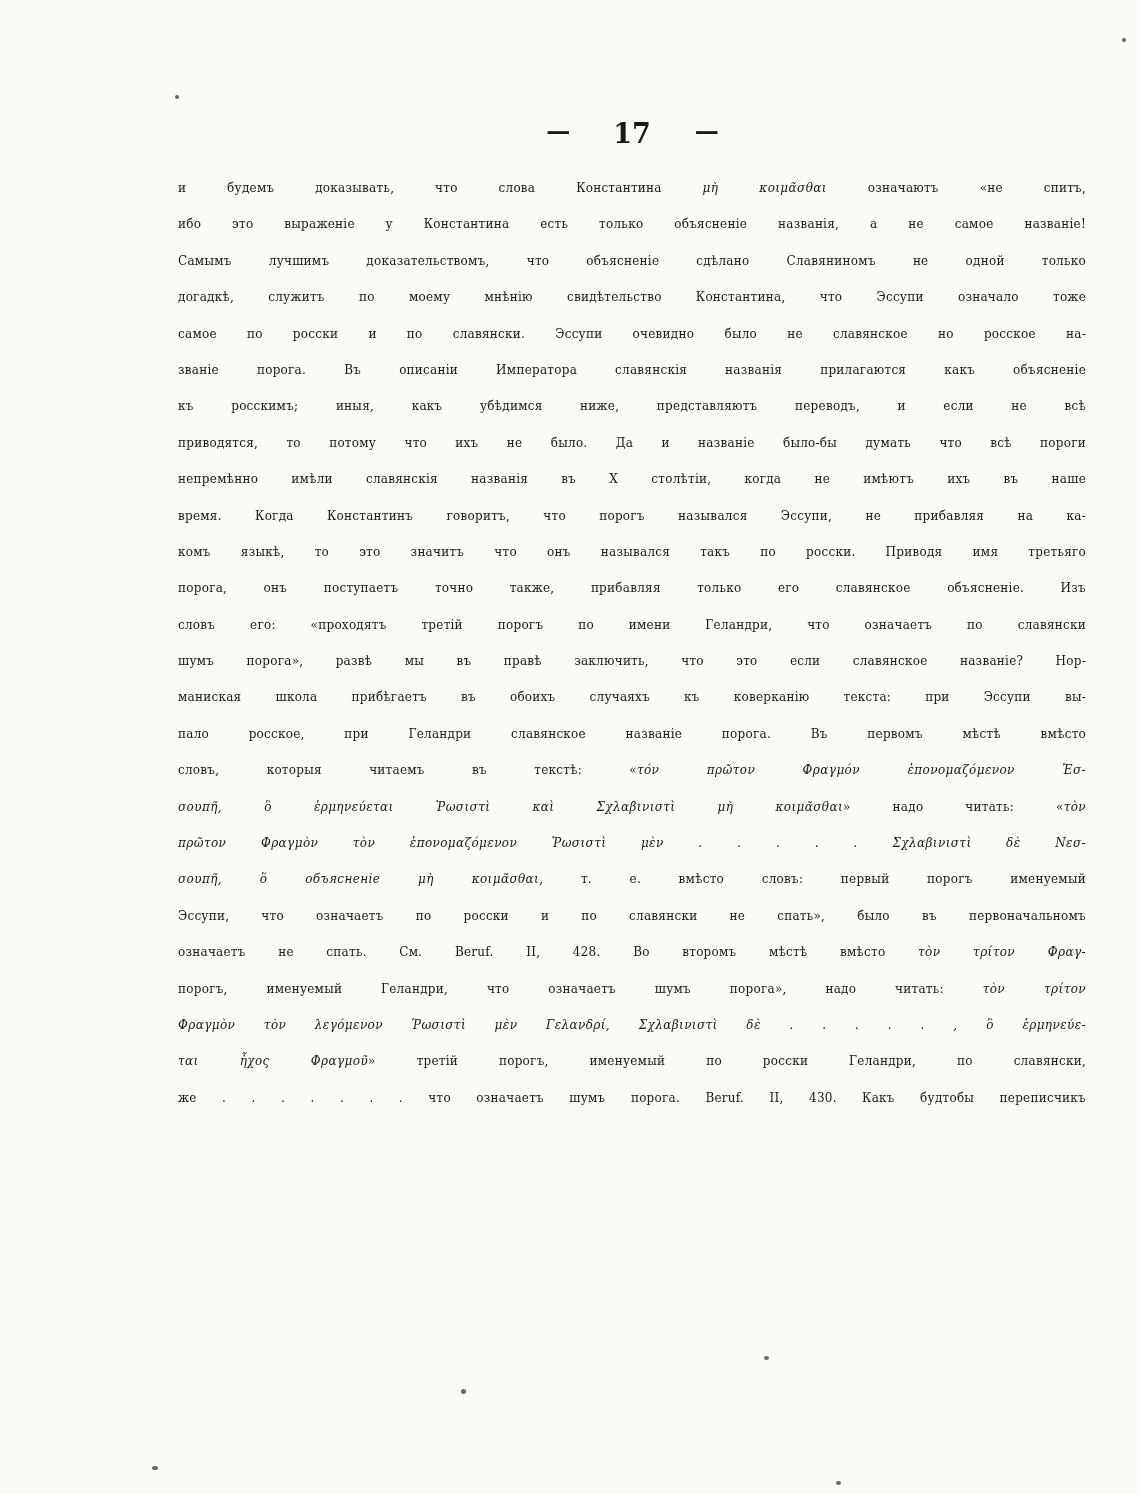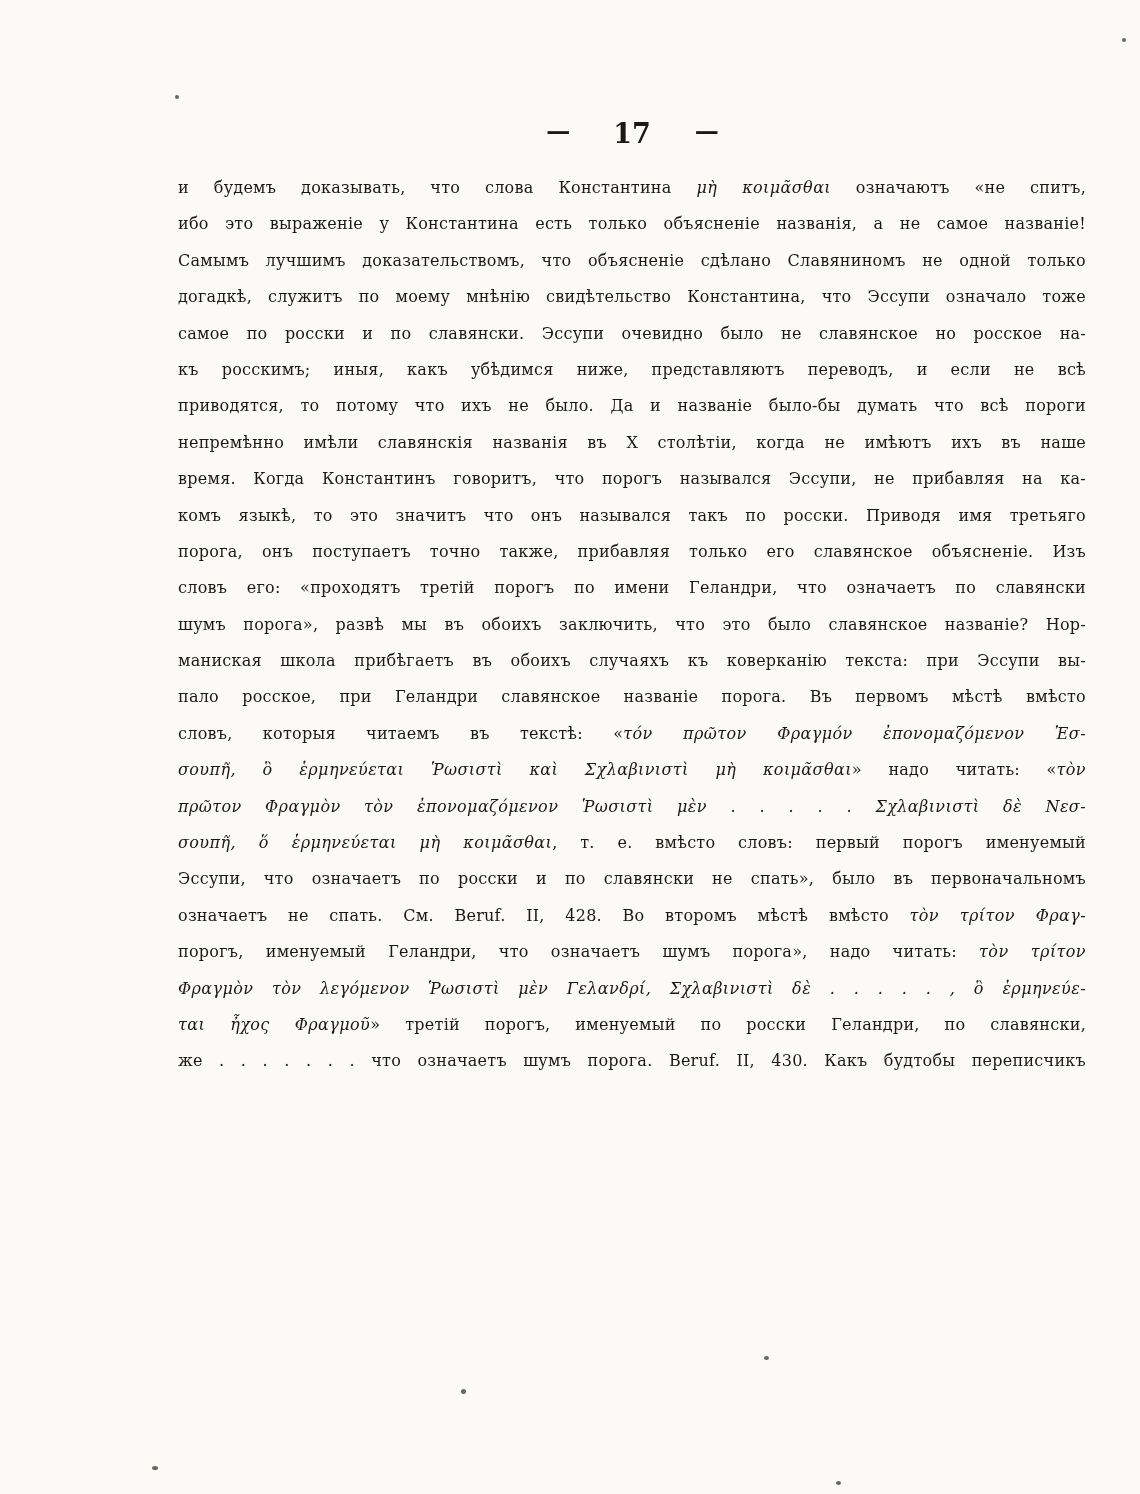--- a/index.html
+++ b/index.html
@@ -40,21 +40,21 @@
   }
   .text-block {
     position: absolute;
     left: 178px;
     top: 170px;
     width: 908px;
   }
   .line {
     height: 36.4px;
     line-height: 36.4px;
-    font-size: 16px;
+    font-size: 12px;
     letter-spacing: 0.25px;
     text-align: justify;
     text-align-last: justify;
     white-space: normal;
     overflow: visible;
   }
   .greek {
     font-style: italic;
     letter-spacing: 0.4px;
   }
@@ -75,34 +75,35 @@
     <span class="header-dash">—</span>
   </span>
 </div>
 
 <div class="text-block">
     <div class="line"><span class="">и будемъ доказывать, что слова Константина </span><span class="greek">μὴ κοιμᾶσθαι</span><span class=""> означаютъ «не спитъ,</span></div>
     <div class="line"><span class="">ибо это выраженіе у Константина есть только объясненіе названія, а не самое названіе!</span></div>
     <div class="line"><span class="">Самымъ лучшимъ доказательствомъ, что объясненіе сдѣлано Славяниномъ не одной только</span></div>
     <div class="line"><span class="">догадкѣ, служитъ по моему мнѣнію свидѣтельство Константина, что Эссупи означало тоже</span></div>
     <div class="line"><span class="">самое по росски и по славянски. Эссупи очевидно было не славянское но росское на-</span></div>
+    <div class="line"><span class="">званіе порога. Въ описаніи Императора славянскія названія прилагаются какъ объясненіе</span></div>
     <div class="line"><span class="">къ росскимъ; иныя, какъ убѣдимся ниже, представляютъ переводъ, и если не всѣ</span></div>
     <div class="line"><span class="">приводятся, то потому что ихъ не было. Да и названіе было-бы думать что всѣ пороги</span></div>
     <div class="line"><span class="">непремѣнно имѣли славянскія названія въ X столѣтіи, когда не имѣютъ ихъ въ наше</span></div>
     <div class="line"><span class="">время. Когда Константинъ говоритъ, что порогъ назывался Эссупи, не прибавляя на ка-</span></div>
     <div class="line"><span class="">комъ языкѣ, то это значитъ что онъ назывался такъ по росски. Приводя имя третьяго</span></div>
     <div class="line"><span class="">порога, онъ поступаетъ точно также, прибавляя только его славянское объясненіе. Изъ</span></div>
     <div class="line"><span class="">словъ его: «проходятъ третій порогъ по имени Геландри, что означаетъ по славянски</span></div>
-    <div class="line"><span class="">шумъ порога», развѣ мы въ обоихъ заключить, что это было славянское названіе? Нор-</span></div>
+    <div class="line"><span class="">шумъ порога», развѣ мы въ правѣ заключить, что это если славянское названіе? Нор-</span></div>
     <div class="line"><span class="">маниская школа прибѣгаетъ въ обоихъ случаяхъ къ коверканію текста: при Эссупи вы-</span></div>
     <div class="line"><span class="">пало росское, при Геландри славянское названіе порога. Въ первомъ мѣстѣ вмѣсто</span></div>
     <div class="line"><span class="">словъ, которыя читаемъ въ текстѣ: «</span><span class="greek">τόν πρῶτον Φραγμόν ἐπονομαζόμενον Ἐσ-</span></div>
     <div class="line"><span class="greek">σουπῆ, ὃ ἑρμηνεύεται Ῥωσιστὶ καὶ Σχλαβινιστὶ μὴ κοιμᾶσθαι</span><span class="">» надо читать: «</span><span class="greek">τὸν</span></div>
     <div class="line"><span class="greek">πρῶτον Φραγμὸν τὸν ἐπονομαζόμενον Ῥωσιστὶ μὲν . . . . . Σχλαβινιστὶ δὲ Νεσ-</span></div>
-    <div class="line"><span class="greek">σουπῆ, ὅ ἑρμηνεύεται μὴ κοιμᾶσθαι</span><span class="">, т. е. вмѣсто словъ: первый порогъ именуемый</span></div>
+    <div class="line"><span class="greek">σουπῆ, ὅ объясненіе μὴ κοιμᾶσθαι</span><span class="">, т. е. вмѣсто словъ: первый порогъ именуемый</span></div>
     <div class="line"><span class="">Эссупи, что означаетъ по росски и по славянски не спать», было въ первоначальномъ</span></div>
     <div class="line"><span class="">означаетъ не спать. См. Beruf. II, 428. Во второмъ мѣстѣ вмѣсто </span><span class="greek">τὸν τρίτον Φραγ-</span></div>
     <div class="line"><span class="">порогъ, именуемый Геландри, что означаетъ шумъ порога», надо читать: </span><span class="greek">τὸν τρίτον</span></div>
     <div class="line"><span class="greek">Φραγμὸν τὸν λεγόμενον Ῥωσιστὶ μὲν Γελανδρί, Σχλαβινιστὶ δὲ . . . . . , ὃ ἑρμηνεύε-</span></div>
     <div class="line"><span class="greek">ται ἦχος Φραγμοῦ</span><span class="">» третій порогъ, именуемый по росски Геландри, по славянски,</span></div>
     <div class="line"><span class="">же . . . . . . . что означаетъ шумъ порога. Beruf. II, 430. Какъ будтобы переписчикъ</span></div>
   </div>
 
 <div class="speck" style="left:175px; top:95px; width:4px; height:4px;"></div>
 <div class="speck" style="left:764px; top:1356px; width:5px; height:4px;"></div>

